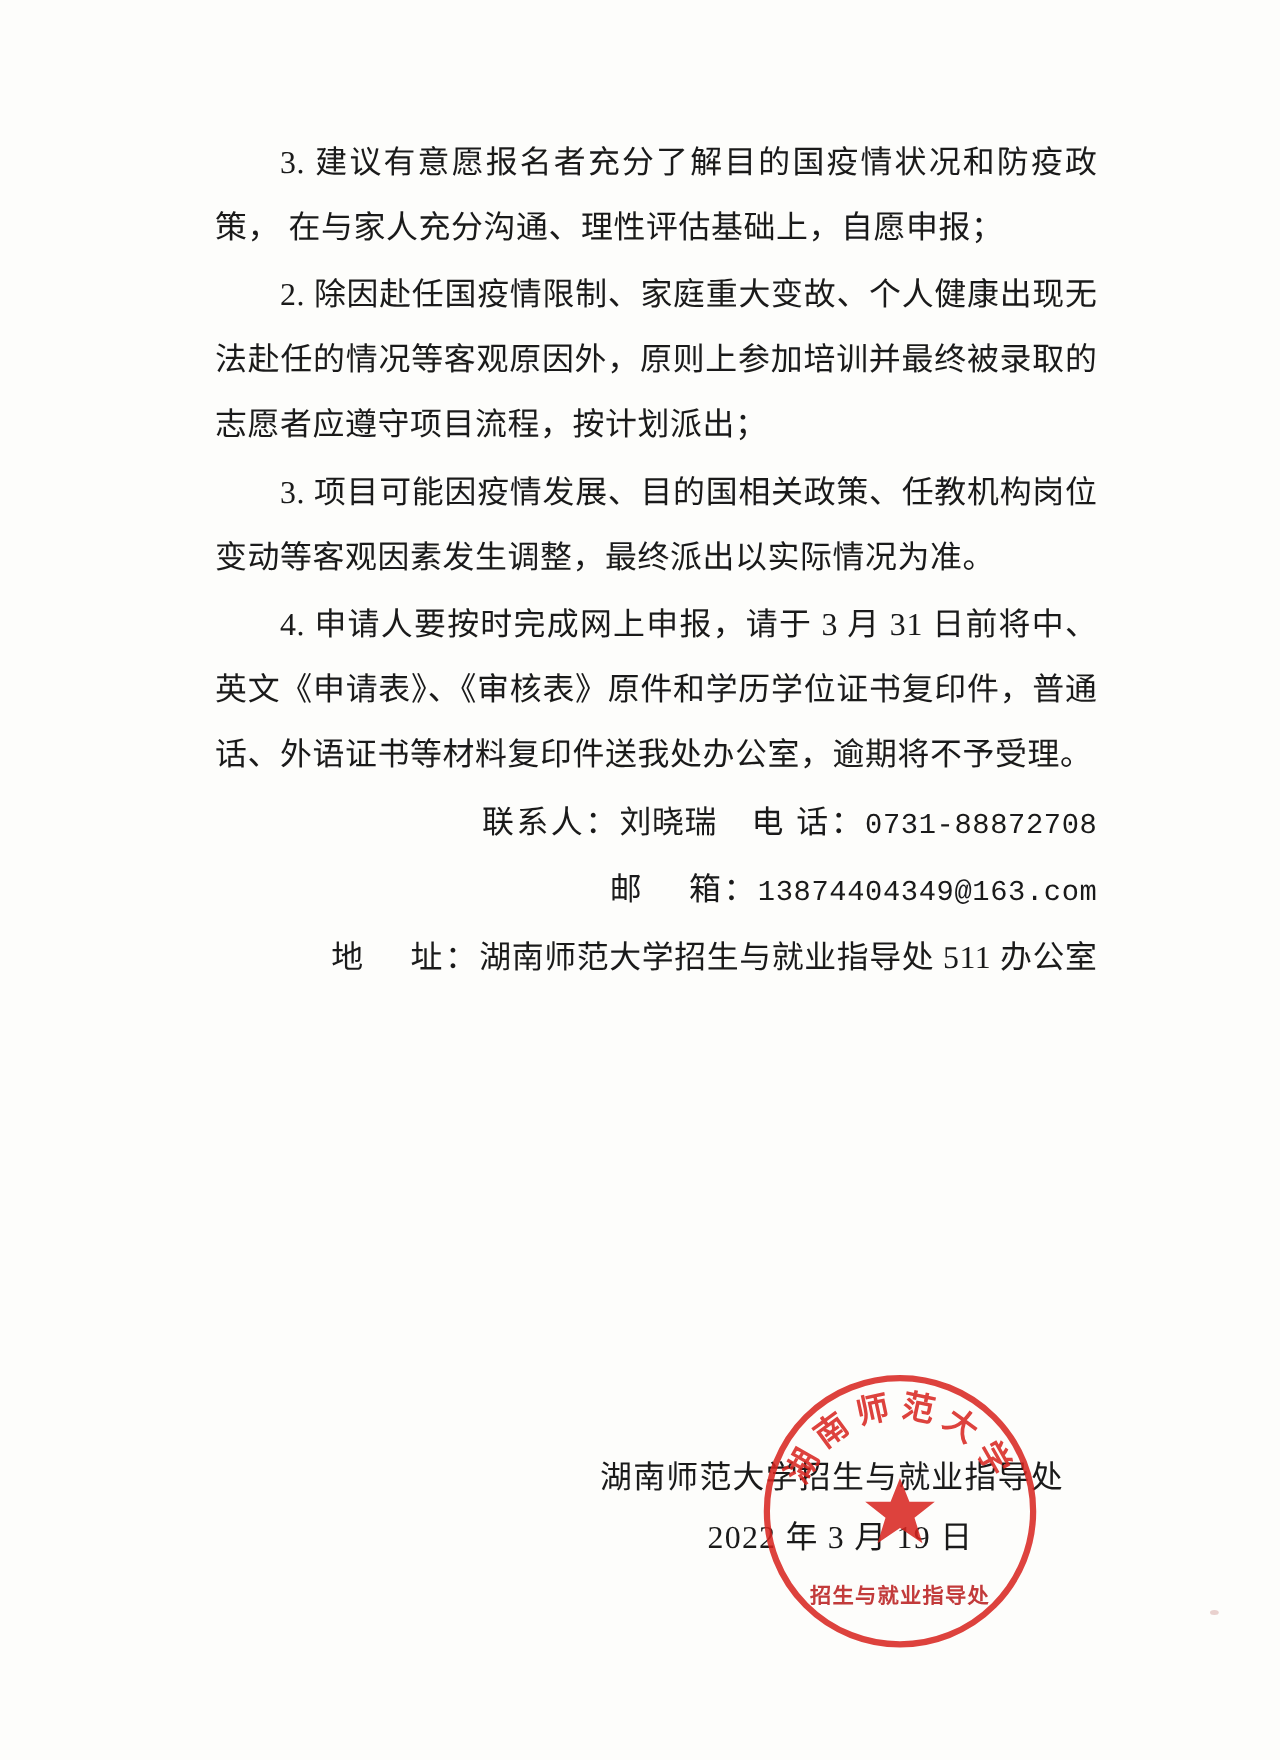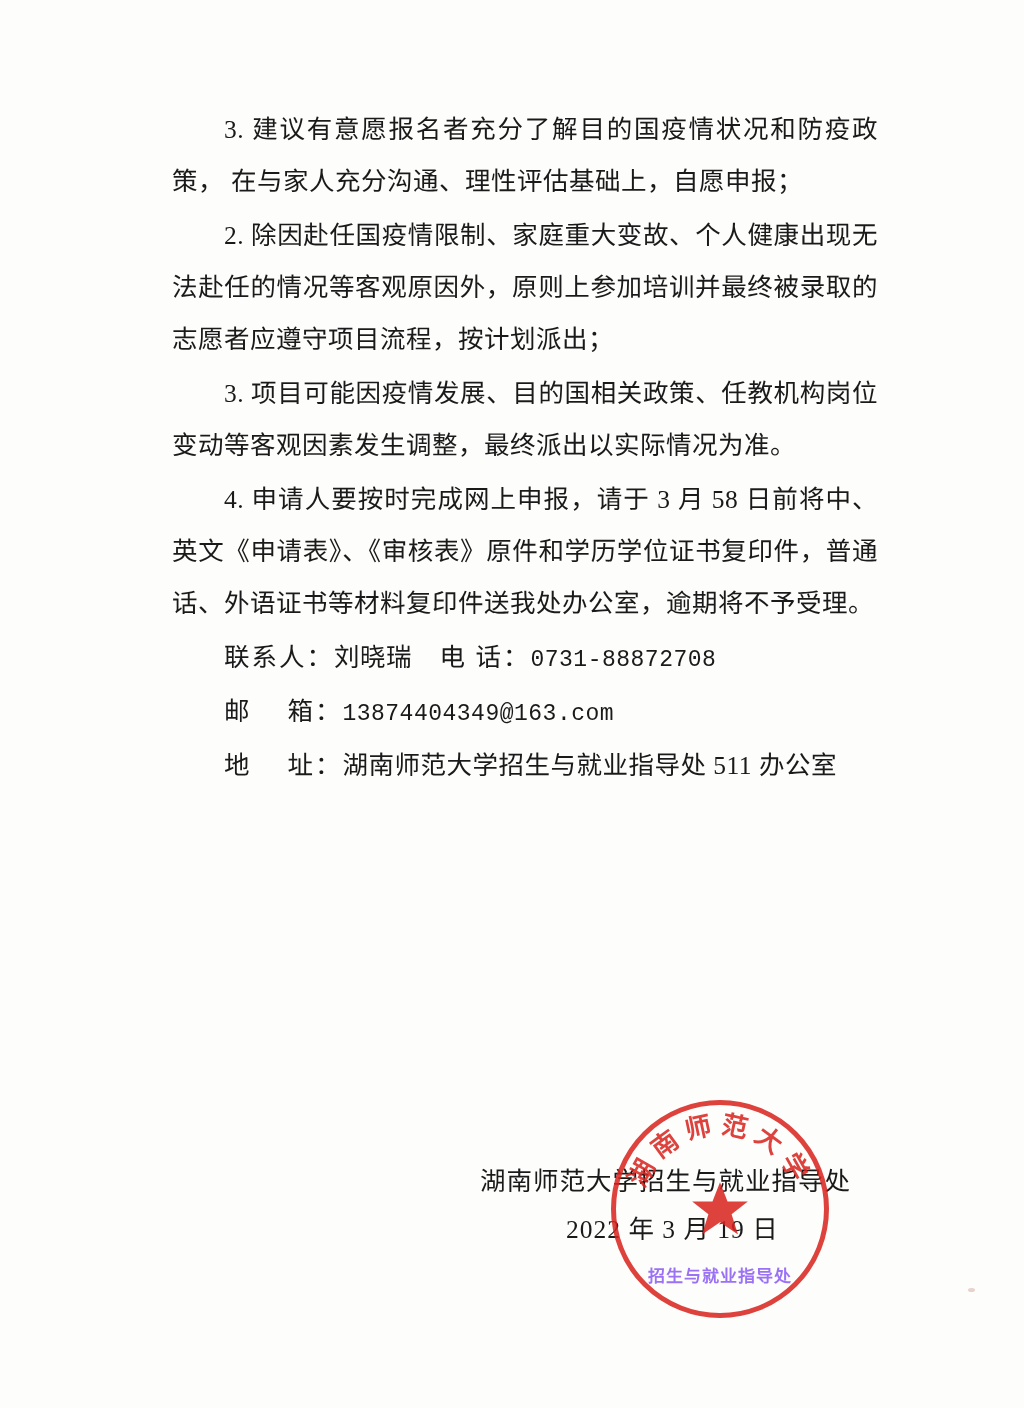--- a/index.html
+++ b/index.html
@@ -45,20 +45,21 @@
     text-align: justify;
     letter-spacing: 0.5px;
   }
 
   .contact-line {
     font-size: 25.5px;
     line-height: 52px;
     margin: 0;
     padding-left: 52px;
     letter-spacing: 0.5px;
+    text-align: right;
   }
 
   .contact-line .label {
     letter-spacing: 2px;
   }
 
   .mono {
     font-family: "Liberation Mono", "DejaVu Sans Mono", monospace;
     font-size: 23px;
     letter-spacing: 0.5px;
@@ -143,21 +144,21 @@
     fill: #d8241f;
     font-family: "Liberation Sans", "DejaVu Sans", sans-serif;
     font-weight: bold;
   }
   .seal-bottom {
     position: absolute;
     left: 0;
     bottom: 26px;
     width: 100%;
     text-align: center;
-    color: #8b5cf6;
+    color: #b91c1c;
     font-size: 17px;
     font-weight: bold;
     letter-spacing: 1px;
     font-family: "Liberation Sans", "DejaVu Sans", sans-serif;
     margin-top: 18px;
   }
 
   .speck {
     position: absolute;
     width: 7px;
@@ -171,21 +172,21 @@
 <body>
 
 <div class="page">
 
   <div class="content">
 
 
     <p class="para">3. 建议有意愿报名者充分了解目的国疫情状况和防疫政策， 在与家人充分沟通、理性评估基础上，自愿申报；</p>
     <p class="para">2. 除因赴任国疫情限制、家庭重大变故、个人健康出现无法赴任的情况等客观原因外，原则上参加培训并最终被录取的志愿者应遵守项目流程，按计划派出；</p>
     <p class="para">3. 项目可能因疫情发展、目的国相关政策、任教机构岗位变动等客观因素发生调整，最终派出以实际情况为准。</p>
-    <p class="para">4. 申请人要按时完成网上申报，请于 3 月 58 日前将中、英文《申请表》、《审核表》原件和学历学位证书复印件，普通话、外语证书等材料复印件送我处办公室，逾期将不予受理。</p>
+    <p class="para">4. 申请人要按时完成网上申报，请于 3 月 31 日前将中、英文《申请表》、《审核表》原件和学历学位证书复印件，普通话、外语证书等材料复印件送我处办公室，逾期将不予受理。</p>
 
     <p class="contact-line">
       <span class="label">联系人：</span><span>刘晓瑞</span>
       &nbsp;&nbsp;&nbsp;<span class="label">电 话：</span><span class="mono">0731-88872708</span>
     </p>
 
     <p class="contact-line">
       <span class="label">邮　 箱：</span><span class="mono">13874404349@163.com</span>
     </p>
 

